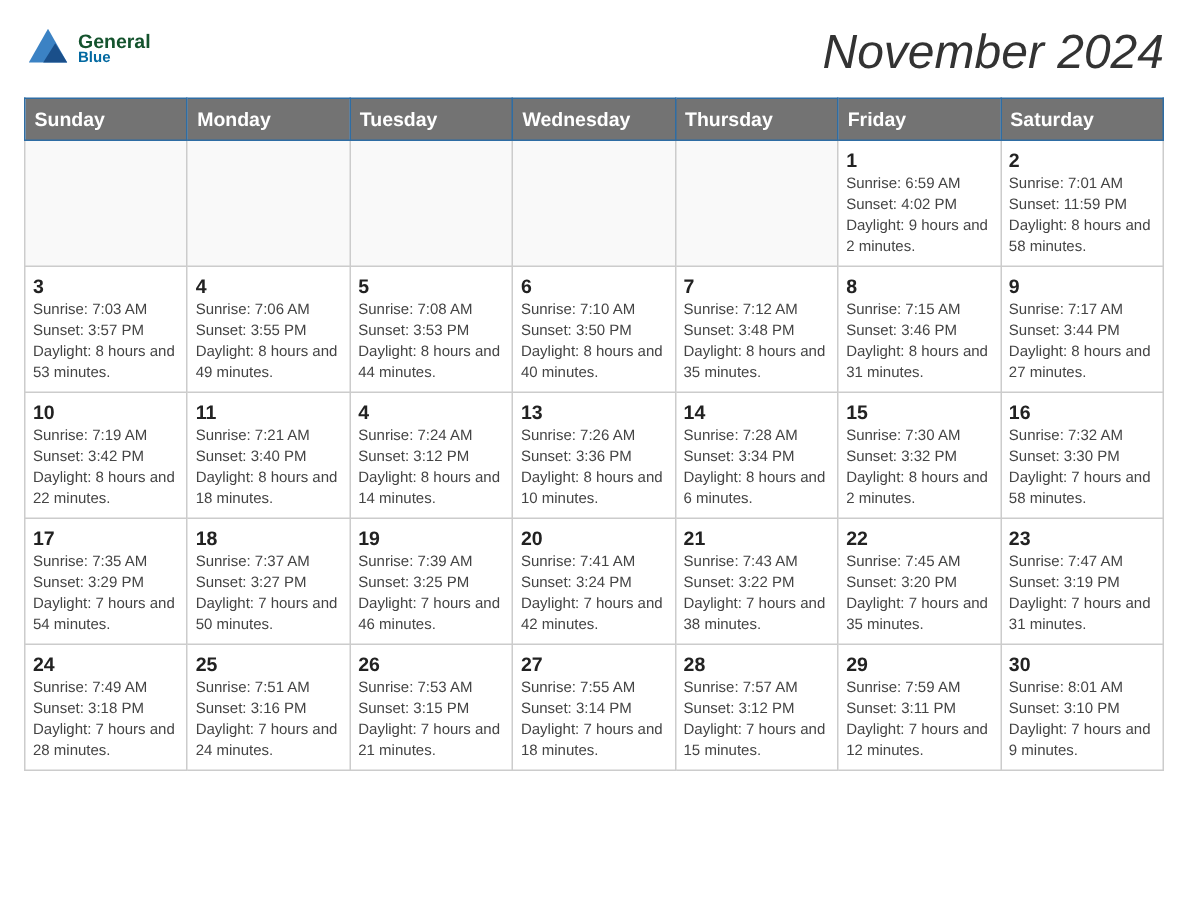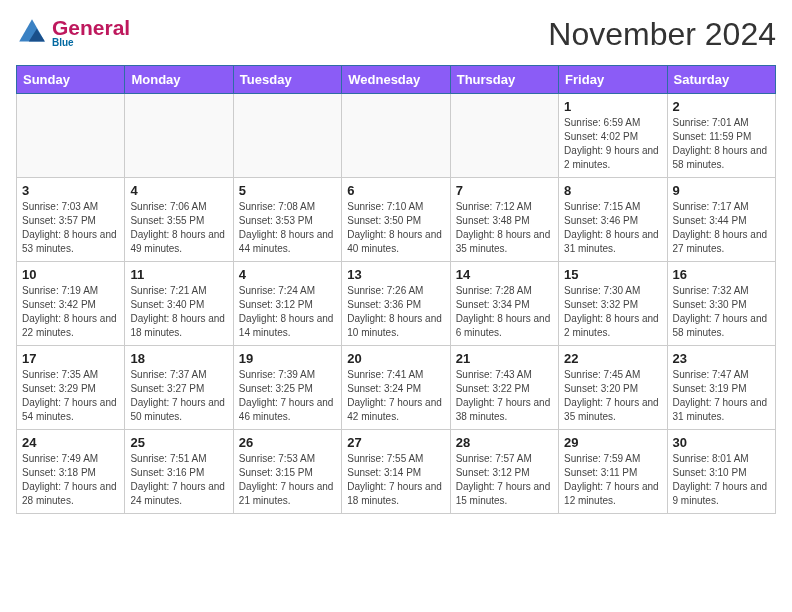--- a/index.html
+++ b/index.html
@@ -20,52 +20,53 @@
       display: flex;
       align-items: center;
       gap: 4px;
     }
     .logo-text {
       display: flex;
       flex-direction: column;
       line-height: 1;
     }
     .logo-general {
-      font-size: 21px;
+      font-size: 13px;
       font-weight: bold;
-      color: #be185d;
+      color: #14532d;
     }
     .logo-blue {
       font-size: 10px;
       font-weight: bold;
       color: #0369a1;
     }
     .logo-icon {
       width: 32px;
       height: 32px;
     }
     .title-section {
       text-align: center;
+      font-style: italic;
     }
     .month-title {
       font-size: 32px;
       font-weight: normal;
       color: #333;
     }
     .location-subtitle {
       font-size: 15px;
       color: #555;
     }
     .calendar-table {
       width: 100%;
       border-collapse: collapse;
       table-layout: fixed;
     }
     .calendar-table th {
-      background-color: #8b5cf6;
+      background-color: #737373;
       color: #fff;
       font-size: 13px;
       font-weight: bold;
       padding: 6px 6px;
       text-align: left;
       border: 1px solid #2e6da4;
     }
     .calendar-table td {
       border: 1px solid #ccc;
       vertical-align: top;

